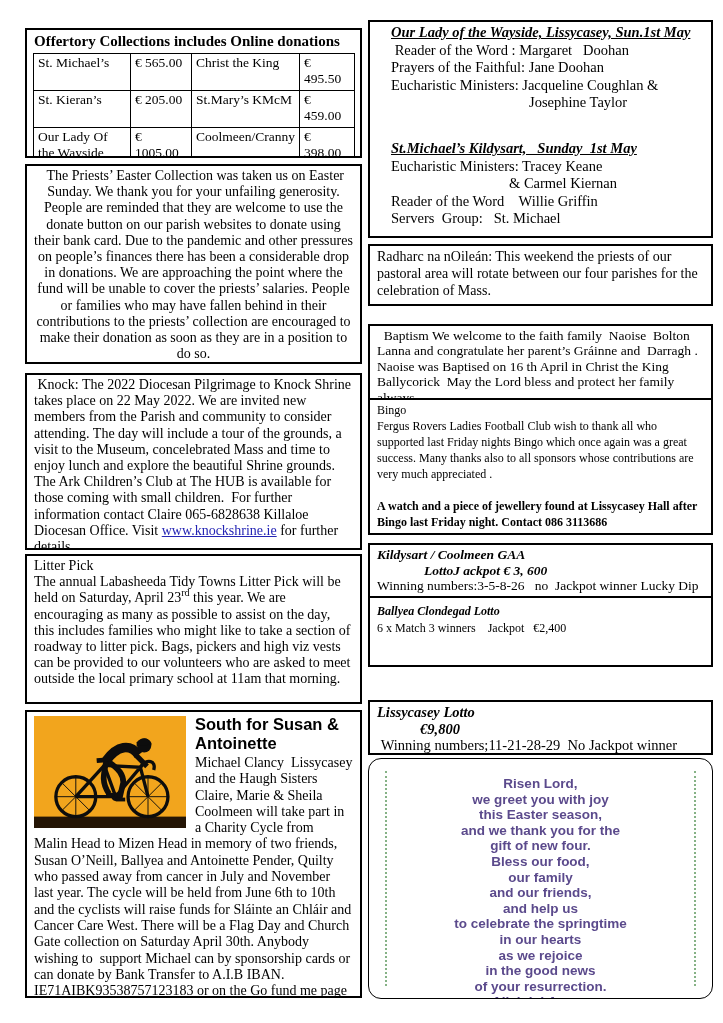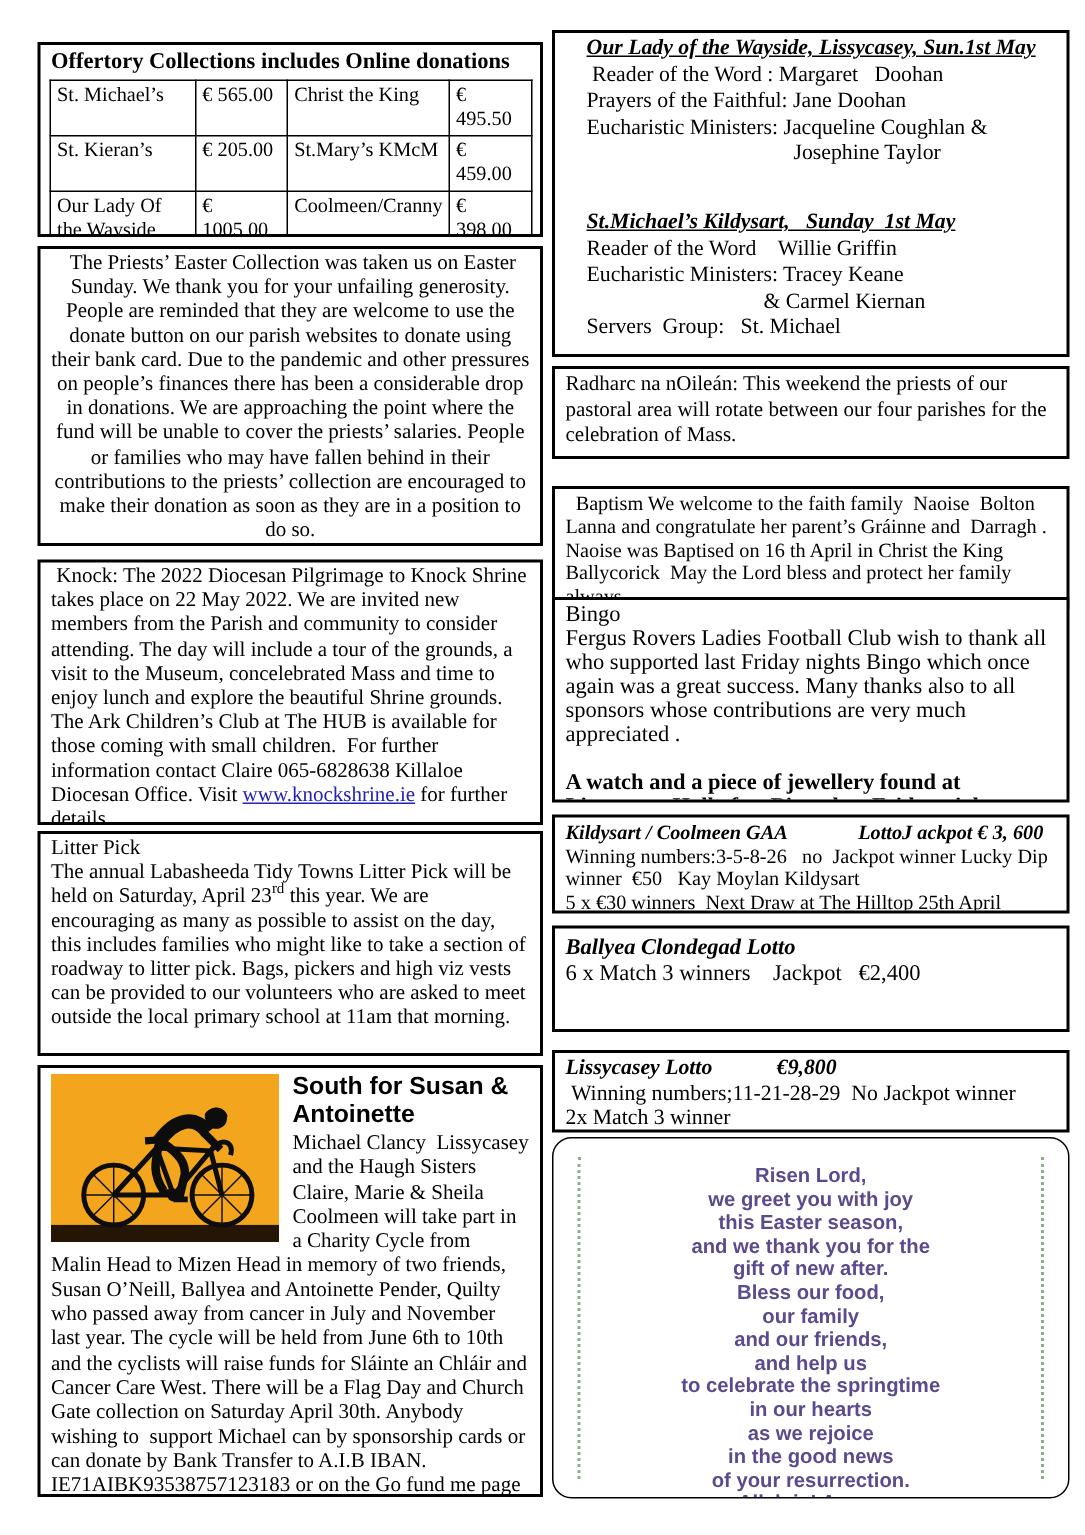--- a/index.html
+++ b/index.html
@@ -57,26 +57,26 @@
   }
 
   
   #box-rota{top:20px;height:218px;font-size:14.5px;line-height:17.6px;padding-left:21px;}
   #box-rota .gap{height:28px;}
   .ind1{display:block;padding-left:138px;}
   .ind2{display:block;padding-left:118px;}
 
   #box-radharc{top:244px;height:62px;font-size:14px;line-height:17px;}
   #box-baptism{top:324px;height:82px;font-size:13.5px;line-height:15.4px;}
-  #box-bingo{top:398px;height:137px;font-size:15px;line-height:16px;}
+  #box-bingo{top:398px;height:137px;font-size:12px;line-height:16px;}
   #box-bingo .notice{margin-top:16px;font-weight:bold;}
   #box-gaa{top:543px;height:66px;font-size:13.5px;line-height:15.5px;}
-  .headrow{display:flex;white-space:pre-wrap;}
+  .headrow{display:flex;white-space:pre-wrap;flex-direction:column;}
   #box-gaa .jp{margin-left:47px;}
-  #box-ballyea{top:617px;height:71px;font-size:15px;line-height:17px;padding-top:5px;}
+  #box-ballyea{top:596px;height:71px;font-size:12px;line-height:17px;padding-top:5px;}
   #box-lotto{top:700px;height:55px;font-size:14.5px;line-height:16.5px;}
   #box-lotto .jp{margin-left:43px;}
 
   
   #box-prayer{top:758px;height:241px;border-width:1.5px;padding:12px;border-radius:13px;}
   #prayer-inner{
     box-sizing:border-box;height:100%;
     margin:0 4px;
     border-left:2px dotted #86b286;
     border-right:2px dotted #86b286;
@@ -168,22 +168,22 @@
 
 </div>
 
 <div class="box rbox" id="box-rota">
   <p class="biu">Our Lady of the Wayside, Lissycasey, Sun.1st May</p>
   <p> Reader of the Word : Margaret   Doohan</p>
   <p><span class="b">Prayers of the Faithful:</span><span> Jane Doohan</span></p>
   <p><span class="b">Eucharistic Ministers:</span><span> Jacqueline Coughlan &amp;</span><span class="ind1">Josephine Taylor</span></p>
   <div class="gap"></div>
   <p class="biu">St.Michael’s Kildysart,   Sunday  1st May</p>
+  <p><span class="b">Eucharistic Ministers:</span><span> Tracey Keane</span><span class="ind2">&amp; Carmel Kiernan</span></p>
   <p><span class="b">Reader of the Word</span><span>    Willie Griffin</span></p>
-  <p><span class="b">Eucharistic Ministers:</span><span> Tracey Keane</span><span class="ind2">&amp; Carmel Kiernan</span></p>
   <p><span class="b">Servers  Group:</span><span>   St. Michael</span></p>
 </div>
 
 <div class="box rbox" id="box-radharc">
   <p><span class="b">Radharc na nOileán:</span><span> This weekend the priests of our pastoral area will rotate between our four parishes for the celebration of Mass.</span></p>
 </div>
 
 <div class="box rbox" id="box-baptism">
   <p><span class="b">  Baptism</span><span> We welcome to the faith family  Naoise  Bolton   Lanna and congratulate her parent’s Gráinne and  Darragh .  Naoise was Baptised on 16 th April in Christ the King Ballycorick  May the Lord bless and protect her family always .</span></p>
 </div>
@@ -210,21 +210,21 @@
   <p> Winning numbers;11-21-28-29  No Jackpot winner</p>
   <p>2x Match 3 winner</p>
 </div>
 
 <div class="box rbox" id="box-prayer">
   <div id="prayer-inner">
     <div>Risen Lord,</div>
     <div>we greet you with joy</div>
     <div>this Easter season,</div>
     <div>and we thank you for the</div>
-    <div>gift of new after.</div>
+    <div>gift of new four.</div>
     <div>Bless our food,</div>
     <div>our family</div>
     <div>and our friends,</div>
     <div>and help us</div>
     <div>to celebrate the springtime</div>
     <div>in our hearts</div>
     <div>as we rejoice</div>
     <div>in the good news</div>
     <div>of your resurrection.</div>
     <div>Alleluia! Amen.</div>

